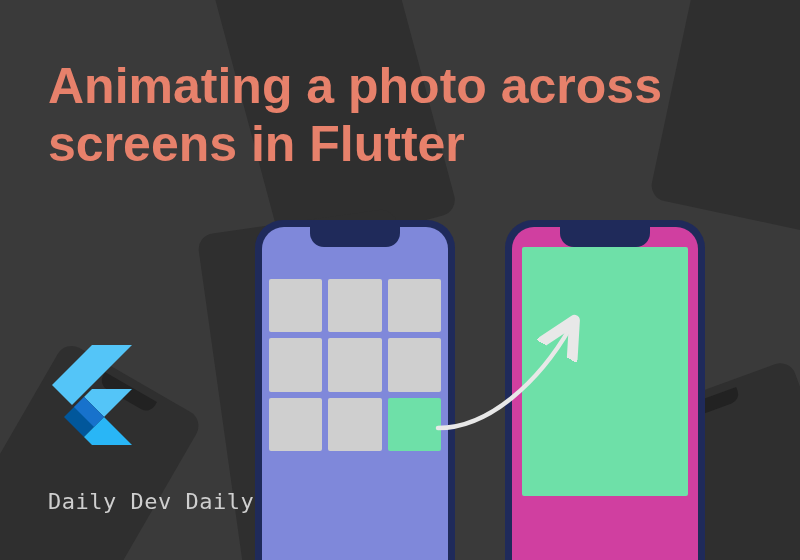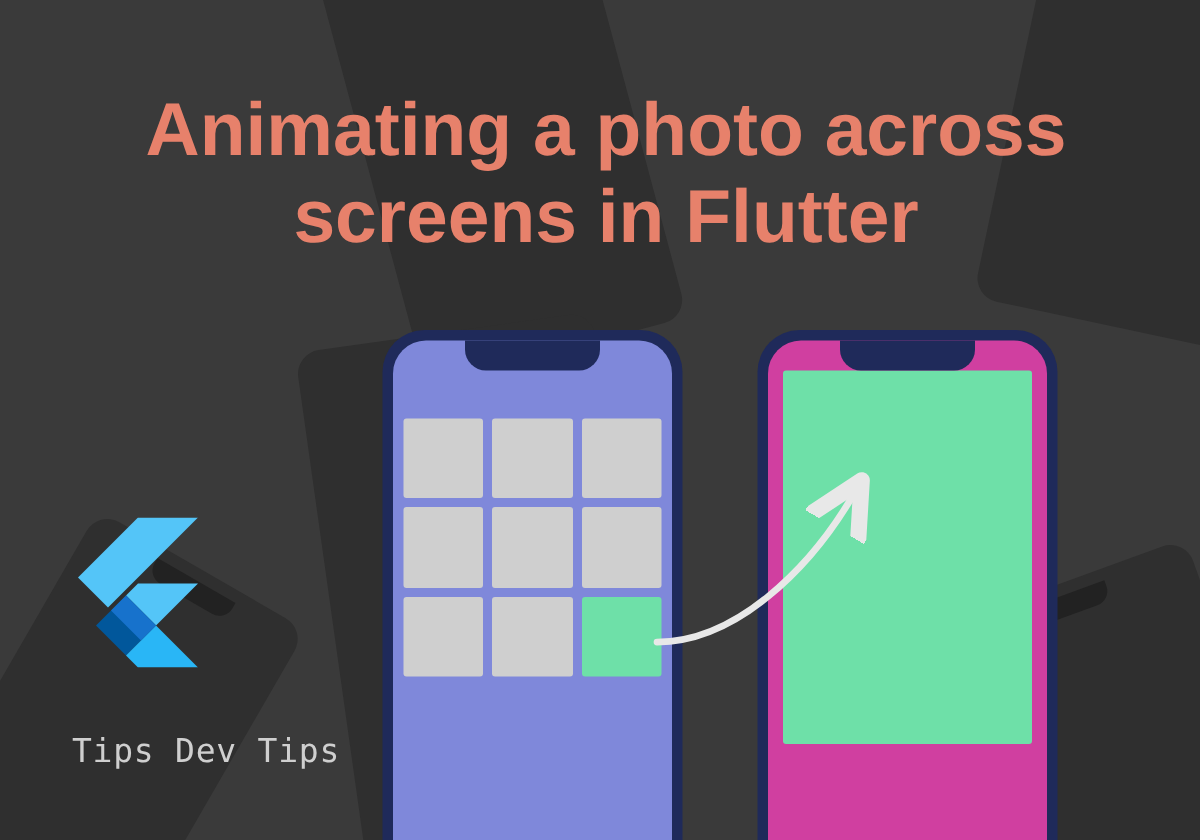--- a/index.html
+++ b/index.html
@@ -31,21 +31,20 @@
   .headline {
     position: absolute;
     top: 58px;
     left: 48px;
     right: 40px;
     font-family: -apple-system, BlinkMacSystemFont, 'Segoe UI', sans-serif;
     font-size: 50px;
     font-weight: 600;
     line-height: 1.15;
     color: #E7816B;
-    text-align: center;
   }
 
   .brand {
     position: absolute;
     left: 48px;
     bottom: 46px;
     font-size: 22px;
     color: #cfcfcf;
     letter-spacing: 0.5px;
   }
@@ -172,13 +171,13 @@
 
 <svg class="arrow-layer" width="180" height="140">
   <defs>
     <marker id="arr" markerWidth="10" markerHeight="10" refX="6" refY="5" orient="auto">
       <path d="M0,1 L8,5 L0,9" fill="none" stroke="#e8e8e8" stroke-width="2.4" stroke-linecap="round" stroke-linejoin="round"></path>
     </marker>
   </defs>
   <path d="M 18 118 C 70 118 120 70 150 18" fill="none" stroke="#e8e8e8" stroke-width="4.5" stroke-linecap="round" marker-end="url(#arr)"></path>
 </svg>
 
-<div class="brand">Tips Dev Tips</div>
+<div class="brand">Daily Dev Daily</div>
 
 </body></html>

